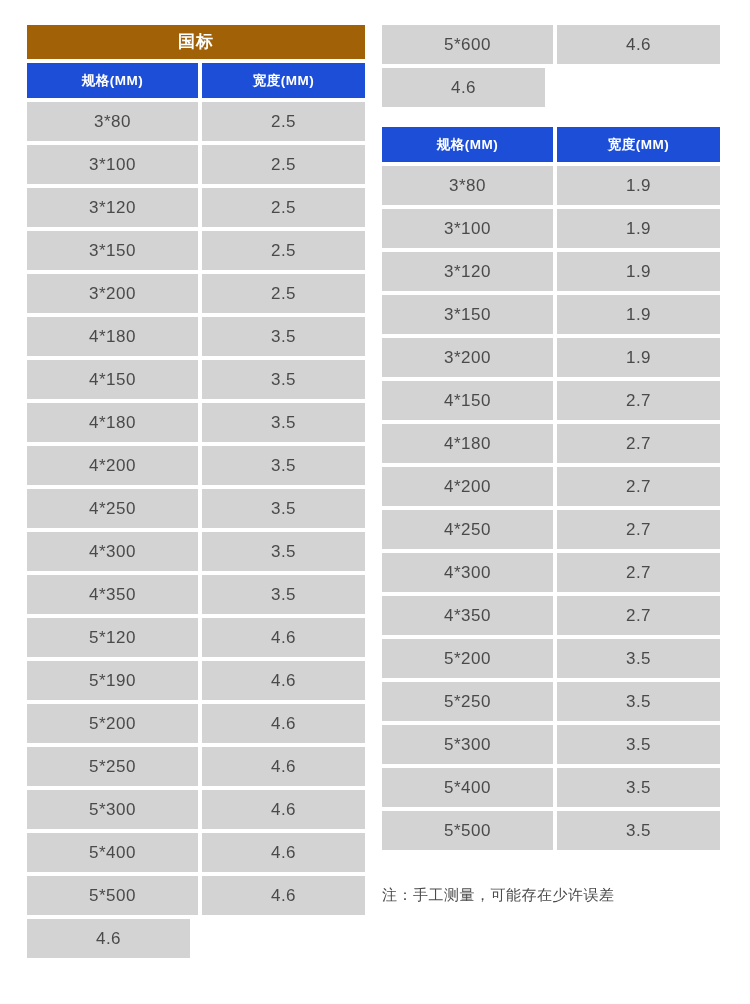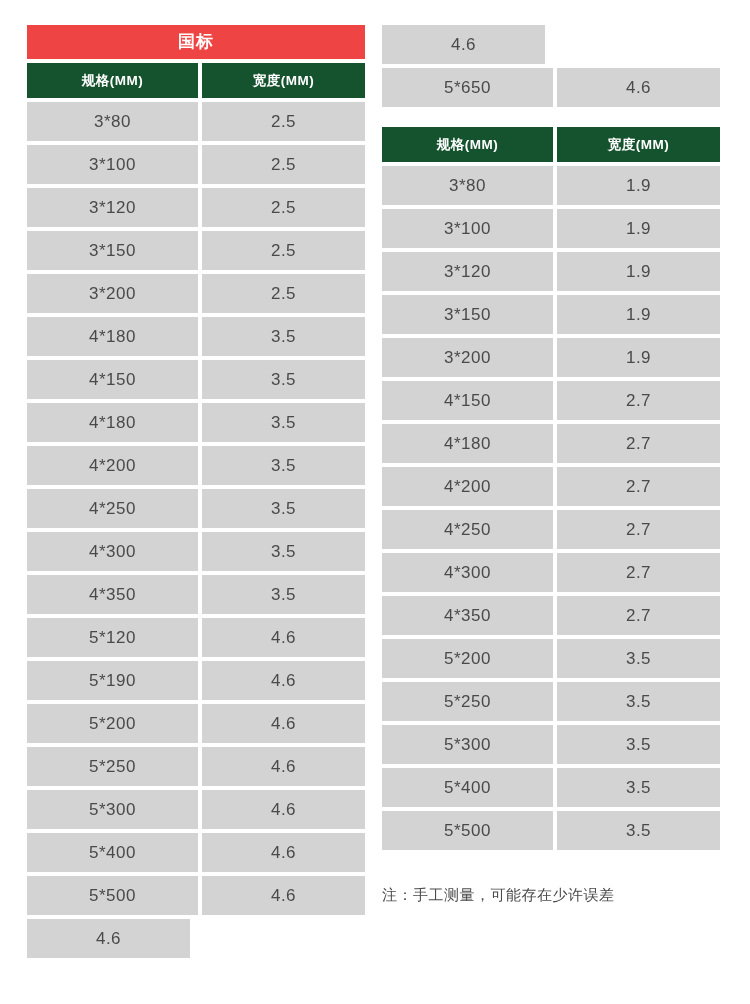--- a/index.html
+++ b/index.html
@@ -26,21 +26,21 @@
   }
   .col-left  { left: 27px;  width: 338px; }
   .col-right { left: 382px; width: 338px; }
 
   .spacer-25 { height: 25px; }
 
   
   .tbl { width: 100%; }
 
   .tbl-title {
-    background: #ef4444;
+    background: #a16207;
     color: #ffffff;
     font-size: 17px;
     font-weight: bold;
     height: 34px;
     line-height: 34px;
     text-align: center;
     letter-spacing: 1px;
     margin-bottom: 4px;
   }
 
@@ -49,21 +49,21 @@
     width: 100%;
     margin-bottom: 4px;
   }
   .row > .cell {
     box-sizing: border-box;
   }
   .cell-spec  { width: 171px; margin-right: 4px; }
   .cell-width { width: 163px; }
 
   .head-row .cell {
-    background: #14532d;
+    background: #1d4ed8;
     color: #ffffff;
     font-size: 13.5px;
     font-weight: bold;
     height: 35px;
     line-height: 35px;
     text-align: center;
     letter-spacing: 0.5px;
   }
 
   .data-row .cell {
@@ -183,24 +183,24 @@
         </div>
     </div>
   </div>
 
   <div class="col col-right">
     <div class="spacer-25"></div>
 
     <div class="tbl">
       <div id="guobiao-right-body">
           <div class="row data-row">
-            <div class="cell cell-width">4.6</div>
-          </div>
-          <div class="row data-row">
-            <div class="cell cell-spec">5*650</div>
+            <div class="cell cell-spec">5*600</div>
+            <div class="cell cell-width">4.6</div>
+          </div>
+          <div class="row data-row">
             <div class="cell cell-width">4.6</div>
           </div>
         </div>
     </div>
 
     <div style="height:16px"></div>
 
     <div class="tbl">
 
       <div class="row head-row">

